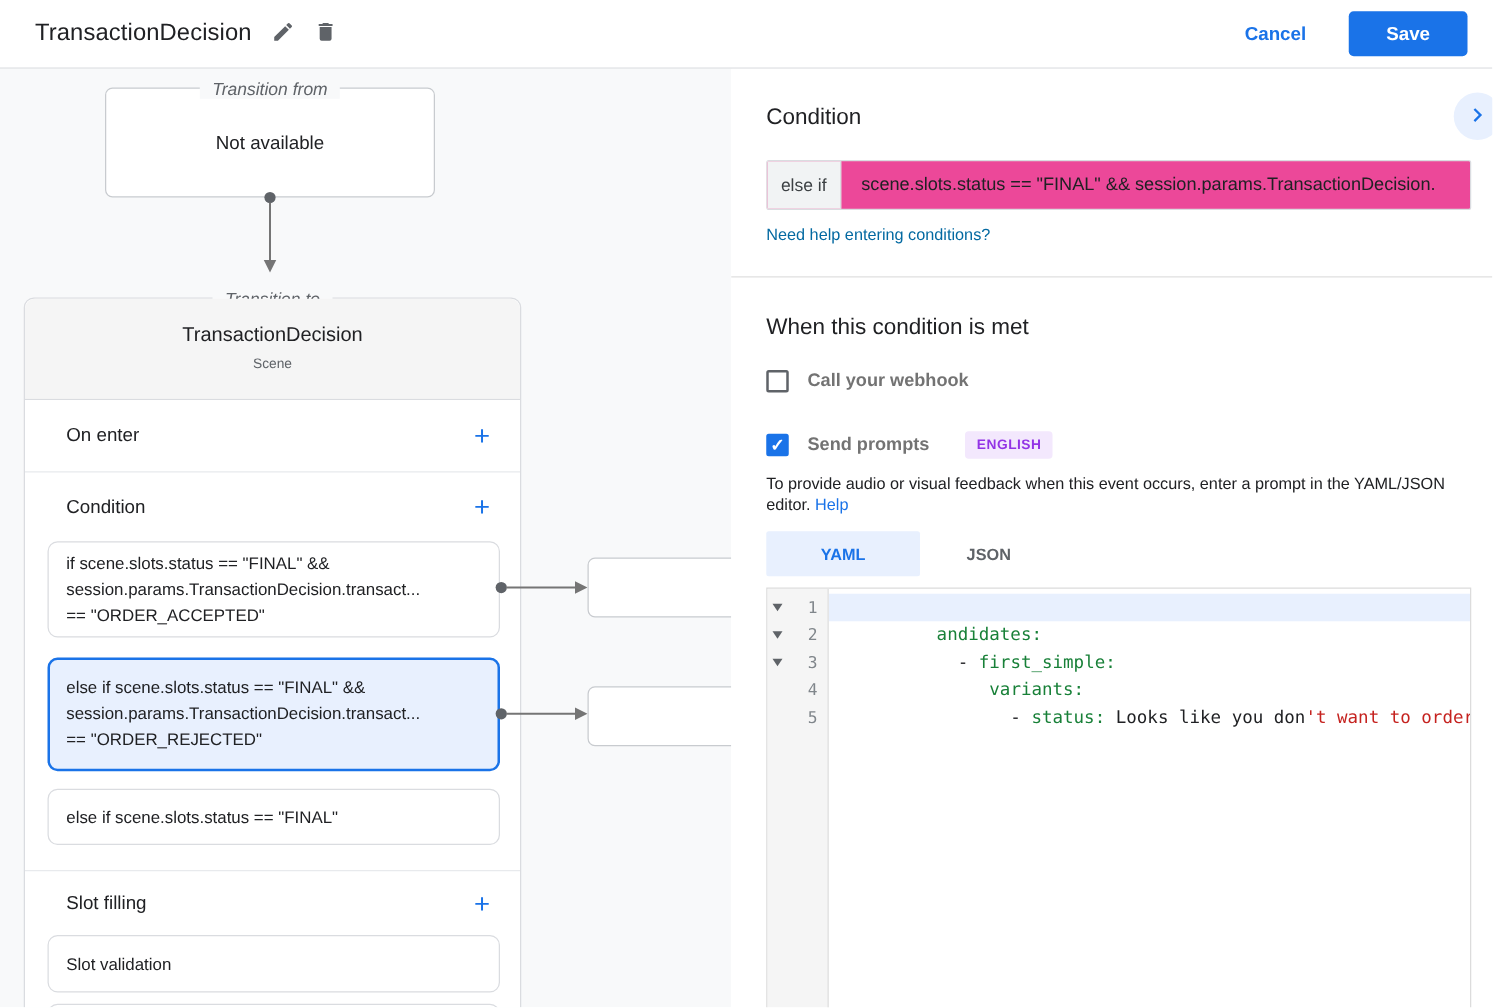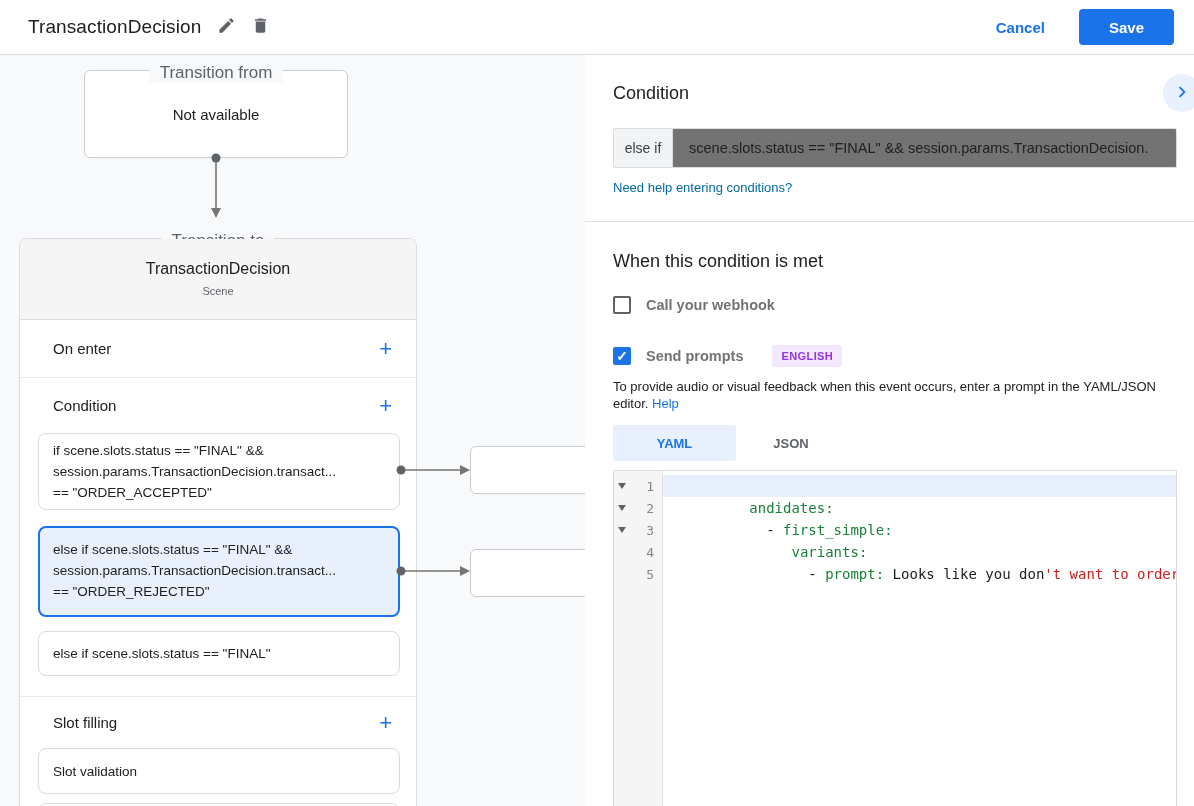--- a/index.html
+++ b/index.html
@@ -26,21 +26,21 @@
   
   .canvas { position:absolute; left:0; top:55px; width:585px; height:751px; background:#f8f9fa; overflow:hidden; }
 
   .tfrom-box {
     position:absolute; left:84px; top:15px; width:264px; height:88px;
     background:#fff; border:1px solid #c8cbcf; border-radius:6px;
     display:flex; align-items:center; justify-content:center;
   }
   .legend {
     position:absolute; top:-8px; left:50%; transform:translateX(-50%);
-    background:#f8f9fa; padding:0 10px; font-size:17px; color:#5f6368; white-space:nowrap;
+    background:#f8f9fa; padding:0 10px; font-size:14px; color:#5f6368; white-space:nowrap;font-style:italic;
   }
   .tfrom-value { font-size:15px; color:#202124; }
 
   .connector { position:absolute; }
   .connector .dot { fill:#5f6368; }
   .connector .shaft { stroke:#757575; stroke-width:1.6; }
   .connector .head { fill:#757575; }
 
   .tto-card {
     position:absolute; left:19px; top:183px; width:398px; height:572px;
@@ -91,21 +91,21 @@
     background:#e8f0fe; border:none; cursor:pointer; display:flex; align-items:center; justify-content:center;
   }
   .chevron-btn svg { fill:#1a73e8; }
 
   .panel-h1 { position:absolute; left:28px; font-size:18px; color:#202124; font-weight:400; }
   .h-condition { top:28px; }
   .h-whenmet { top:196px; }
 
   .cond-input-row {
     position:absolute; left:28px; right:17px; top:73px; height:40px;
-    border:1px solid #dadce0; border-radius:2px; display:flex; align-items:stretch; background:#737373;
+    border:1px solid #dadce0; border-radius:2px; display:flex; align-items:stretch; background:#ec4899;
   }
   .cond-prefix {
     width:59px; background:#f1f3f4; border-right:1px solid #dadce0;
     display:flex; align-items:center; justify-content:center; font-size:14px; color:#3c4043;
   }
   .cond-input {
     flex:1; border:none; outline:none; padding:0 10px 0 16px; font-size:14.5px; color:#202124;
     font-family:inherit; background:transparent; min-width:0;
   }
   .help-link { position:absolute; left:28px; top:125px; font-size:13px; color:#0369a1; text-decoration:none; }
@@ -325,20 +325,20 @@
         <div class="code-line hl">
           <span class="seg key">andidates:</span>
         </div>
         <div class="code-line">
           <span class="seg plain">  - </span><span class="seg key">first_simple:</span>
         </div>
         <div class="code-line">
           <span class="seg plain">     </span><span class="seg key">variants:</span>
         </div>
         <div class="code-line">
-          <span class="seg plain">       - </span><span class="seg key">prompt:</span><span class="seg plain"> Looks like you don</span><span class="seg str">'t want to order anyt</span>
+          <span class="seg plain">       - </span><span class="seg key">status:</span><span class="seg plain"> Looks like you don</span><span class="seg str">'t want to order anyt</span>
         </div>
         <div class="code-line"></div>
       </div>
     </div>
 
   </div>
 </div>
 
 </body></html>

